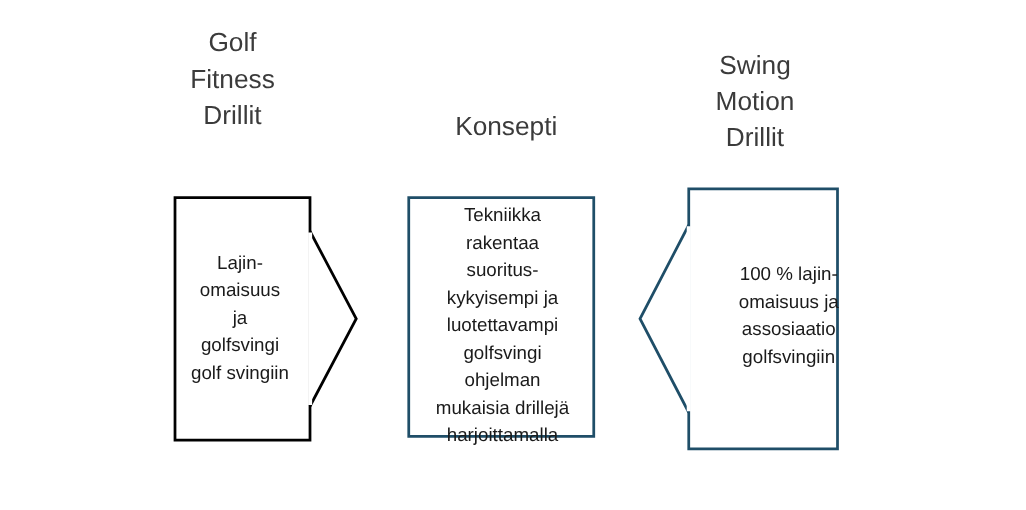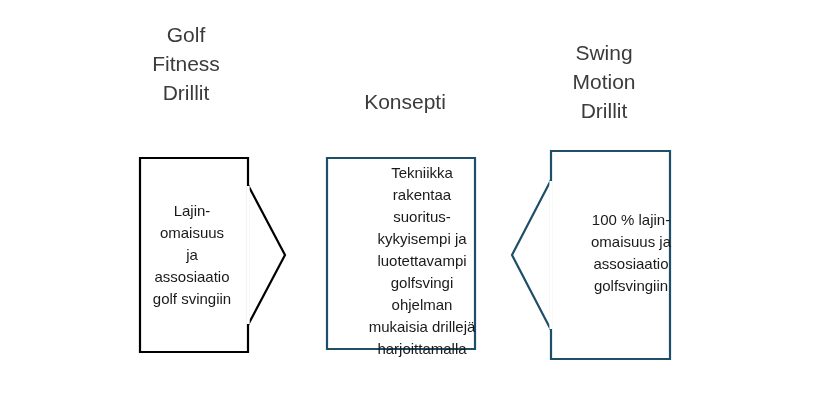--- a/index.html
+++ b/index.html
@@ -46,21 +46,21 @@
   
   .box-text {
     position: absolute;
     color: #1a1a1a;
     font-size: 15px;
     line-height: 22px;
     text-align: center;
     white-space: pre-line;
   }
   #box-1-text { left: 140px; top: 200px; width: 104px; }
-  #box-2-text { left: 350px; top: 162px; width: 144px; }
+  #box-2-text { left: 330px; top: 162px; width: 144px; }
   #box-3-text { left: 575px; top: 209px; width: 112px; }
 </style>
 </head>
 <body>
 
 <div class="stage">
 
   <div class="col-title" id="title-1">Golf
 Fitness
 Drillit</div>
@@ -87,21 +87,21 @@
     <g>
       <path d="M551,151 L670,151 L670,359 L551,359 Z" fill="#ffffff" stroke="#1f4e68" stroke-width="2.2"></path>
       <path d="M551,180 L512,255 L551,330" fill="none" stroke="#1f4e68" stroke-width="2.2" stroke-linejoin="miter"></path>
       <rect x="549.4" y="181" width="3.2" height="148" fill="#ffffff"></rect>
     </g>
   </svg>
 
   <div class="box-text" id="box-1-text">Lajin-
 omaisuus
 ja
-assosiaatio
+golfsvingi
 golf svingiin</div>
 
   <div class="box-text" id="box-2-text">Tekniikka
 rakentaa
 suoritus-
 kykyisempi ja
 luotettavampi
 golfsvingi
 ohjelman
 mukaisia drillejä

